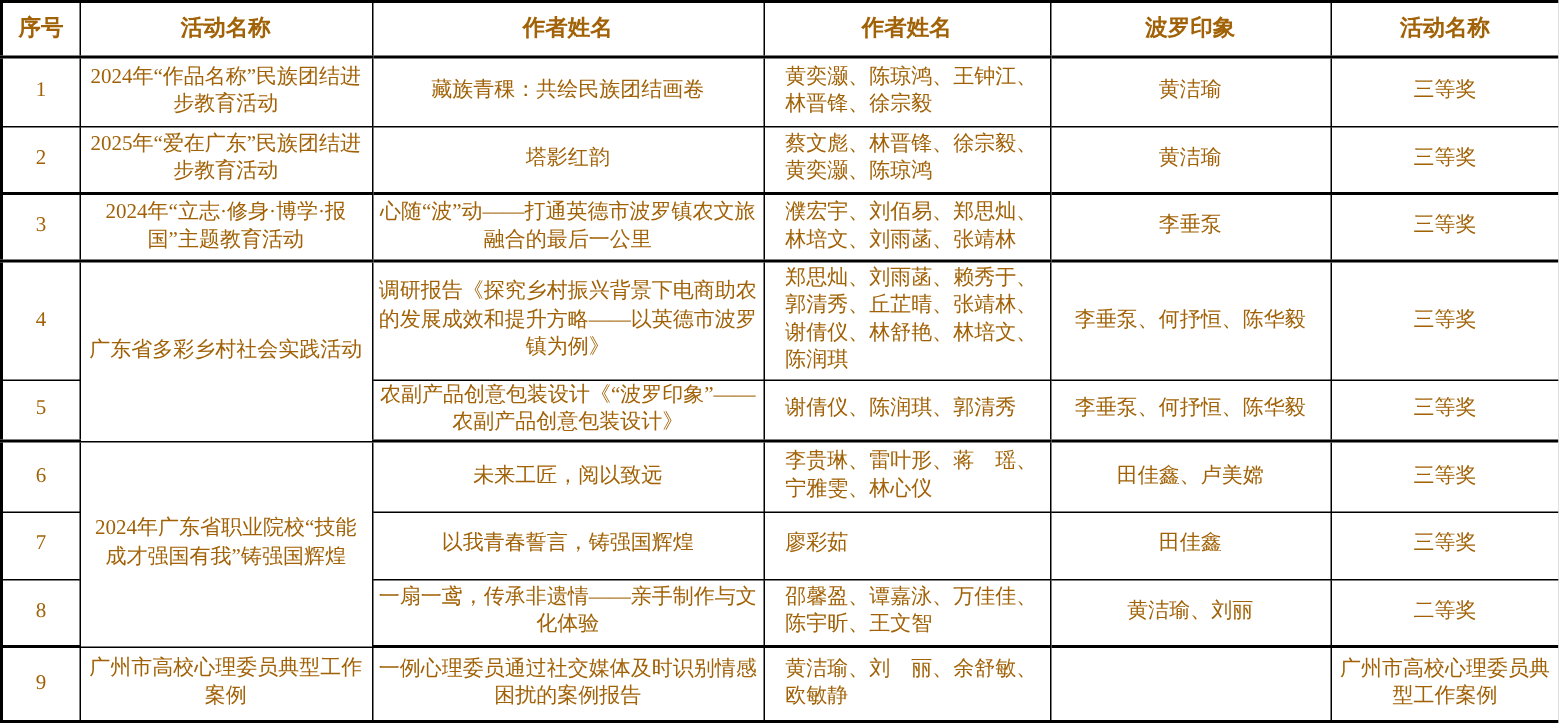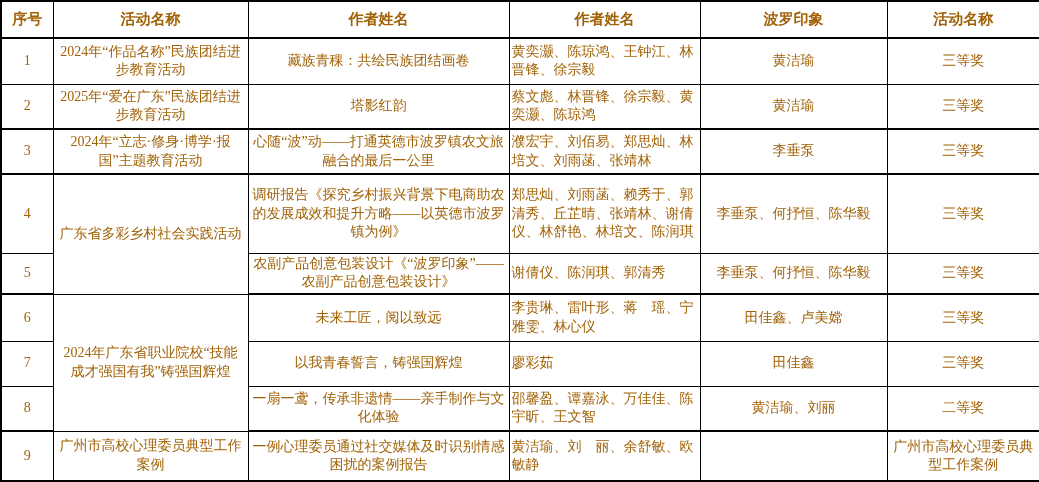--- a/index.html
+++ b/index.html
@@ -45,21 +45,21 @@
   table.awards tbody tr:nth-child(5) { height: 41px; }
   table.awards tbody tr:nth-child(6) { height: 47px; }
   table.awards tbody tr:nth-child(7) { height: 45px; }
   table.awards tbody tr:nth-child(8) { height: 45px; }
   table.awards tbody tr:nth-child(9) { height: 50px; }
   table.awards tr.group-end > td {
     border-bottom: 2px solid #000000;
   }
   table.awards td.authors {
     text-align: left;
-    padding-left: 2px;
+    padding-left: 14px;
     padding-right: 2px;
   }
 </style>
 </head>
 <body>
 
 <div class="page">
   <table class="awards">
     <colgroup>
       <col style="width:52px">

